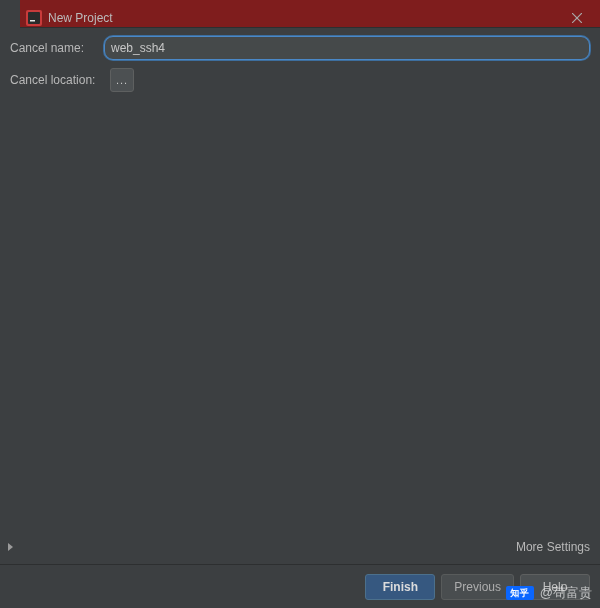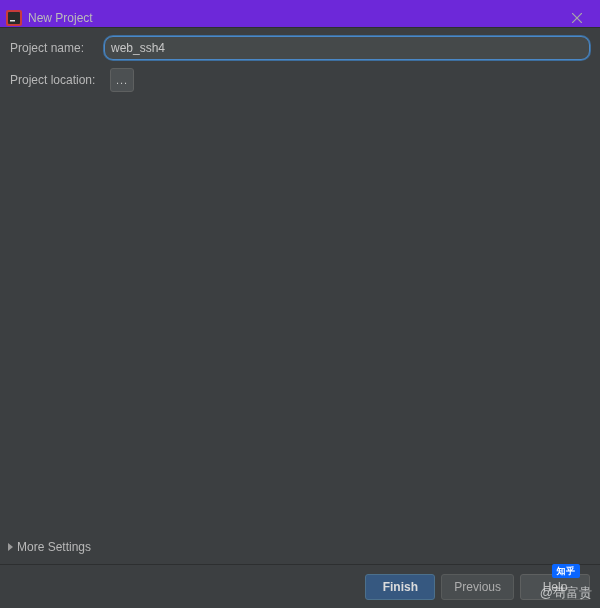--- a/index.html
+++ b/index.html
@@ -7,25 +7,26 @@
   body {
     background: #3c3f41;
     font-family: "Segoe UI", Arial, sans-serif;
     font-size: 12px;
     color: #bbbbbb;
     display: flex;
     flex-direction: column;
   }
   .titlebar {
     height: 28px;
-    background: #6d28d9;
+    background: #7f1d1d;
     border-bottom: 1px solid #2d2f30;
     display: flex;
     align-items: center;
     padding: 8px 4px 0 6px;
+    margin-left: 20px;
   }
   .app-icon {
     width: 16px; height: 16px;
     margin-right: 6px;
     display: flex; align-items: center; justify-content: center;
   }
   .app-icon svg { width: 16px; height: 16px; }
   .title-text { color: #bbbbbb; font-size: 12px; flex: 0 0 auto; }
   .title-spacer { flex: 1; }
   .win-close {
@@ -79,20 +80,21 @@
 
   .middle-fill { flex: 1; }
 
   .more-settings {
     display: flex;
     align-items: center;
     padding: 6px 10px 10px 8px;
     color: #b8b8b8;
     cursor: pointer;
     gap: 4px;
+    justify-content: space-between;
   }
   .more-settings .tri {
     width: 0; height: 0;
     border-top: 4px solid transparent;
     border-bottom: 4px solid transparent;
     border-left: 5px solid #9a9a9a;
   }
 
   .button-bar {
     height: 44px;
@@ -129,21 +131,20 @@
     opacity: 0.85;
   }
 
   .watermark {
     position: absolute;
     right: 8px; bottom: 6px;
     display: flex; align-items: center; gap: 6px;
     color: rgba(255,255,255,0.65);
     font-size: 13px;
     pointer-events: none;
-    flex-direction: column;
   }
   .watermark .zhihu {
     width: 28px; height: 14px;
     background: #0a66ff;
     border-radius: 2px;
     display: flex; align-items: center; justify-content: center;
     color: #fff;
     font-size: 9px;
     font-weight: 700;
     letter-spacing: 0.5px;
@@ -165,25 +166,25 @@
   <div class="win-close">
     <svg viewBox="0 0 10 10">
       <line x1="0" y1="0" x2="10" y2="10" stroke="#a8a8a8" stroke-width="1.2"></line>
       <line x1="10" y1="0" x2="0" y2="10" stroke="#a8a8a8" stroke-width="1.2"></line>
     </svg>
   </div>
 </div>
 
 <div class="form-area">
   <div class="form-row">
-    <div class="form-label">Project name:</div>
+    <div class="form-label">Cancel name:</div>
     <input type="text" class="text-input focused" value="web_ssh4" style="">
   </div>
   <div class="form-row">
-    <div class="form-label">Project location:</div>
+    <div class="form-label">Cancel location:</div>
     <div class="browse-btn">
       <span>...</span>
     </div>
   </div>
 </div>
 
 <div class="middle-fill"></div>
 
 <div class="more-settings">
   <span class="tri"></span>

